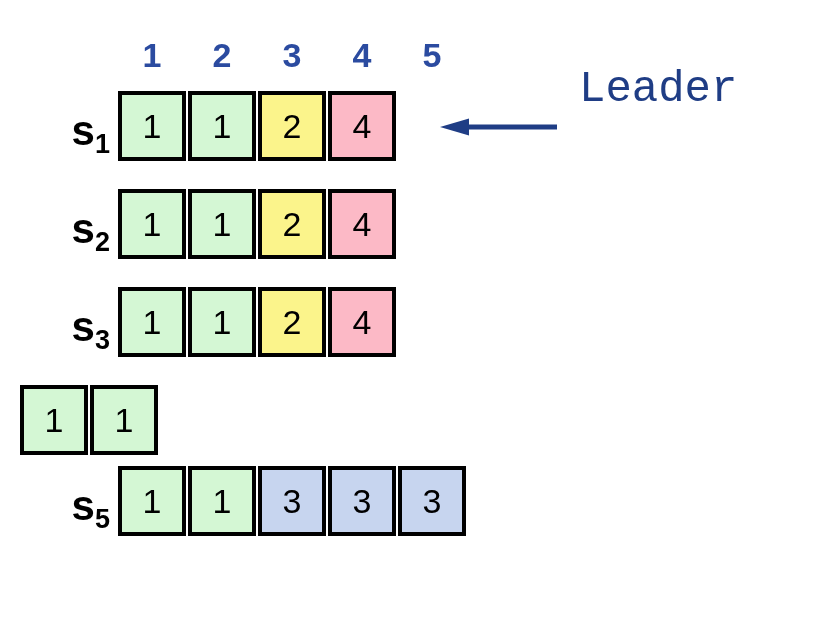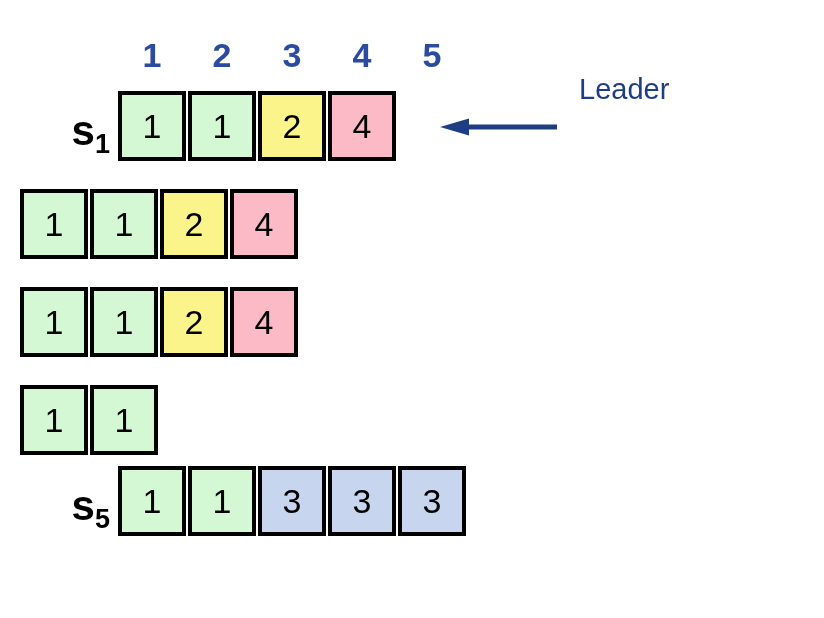--- a/index.html
+++ b/index.html
@@ -68,24 +68,25 @@
     left: 438px;
     top: 113px;
     width: 124px;
     height: 28px;
     color: var(--annotation-blue, #1f3d85);
   }
   .leader-note {
     position: absolute;
     left: 579px;
     top: 67px;
-    font-size: 29px;
+    font-size: 44px;
     line-height: 45px;
     color: var(--annotation-blue, #1f3d85);
     white-space: nowrap;
+    font-family: Liberation Mono, monospace;
   }
 </style>
 </head>
 <body>
 
 <div class="stage">
 
   <div class="col-label" style="left:118px">1</div>
   <div class="col-label" style="left:188px">2</div>
   <div class="col-label" style="left:258px">3</div>
@@ -98,29 +99,35 @@
     </div>
     <div class="cells">
       <div class="cell" style="background: rgb(212, 247, 212);">1</div>
       <div class="cell" style="background: rgb(212, 247, 212);">1</div>
       <div class="cell" style="background: rgb(251, 244, 139);">2</div>
       <div class="cell" style="background: rgb(252, 185, 198);">4</div>
     </div>
   </div>
 
   <div class="row" style="top:189px">
+    <div class="srv-label">
+      <span class="lbl"><span>s</span><sub>2</sub></span>
+    </div>
     <div class="cells">
       <div class="cell" style="background: rgb(212, 247, 212);">1</div>
       <div class="cell" style="background: rgb(212, 247, 212);">1</div>
       <div class="cell" style="background: rgb(251, 244, 139);">2</div>
       <div class="cell" style="background: rgb(252, 185, 198);">4</div>
     </div>
   </div>
 
   <div class="row" style="top:287px">
+    <div class="srv-label">
+      <span class="lbl"><span>s</span><sub>3</sub></span>
+    </div>
     <div class="cells">
       <div class="cell" style="background: rgb(212, 247, 212);">1</div>
       <div class="cell" style="background: rgb(212, 247, 212);">1</div>
       <div class="cell" style="background: rgb(251, 244, 139);">2</div>
       <div class="cell" style="background: rgb(252, 185, 198);">4</div>
     </div>
   </div>
 
   <div class="row" style="top:385px">
     <div class="cells">

